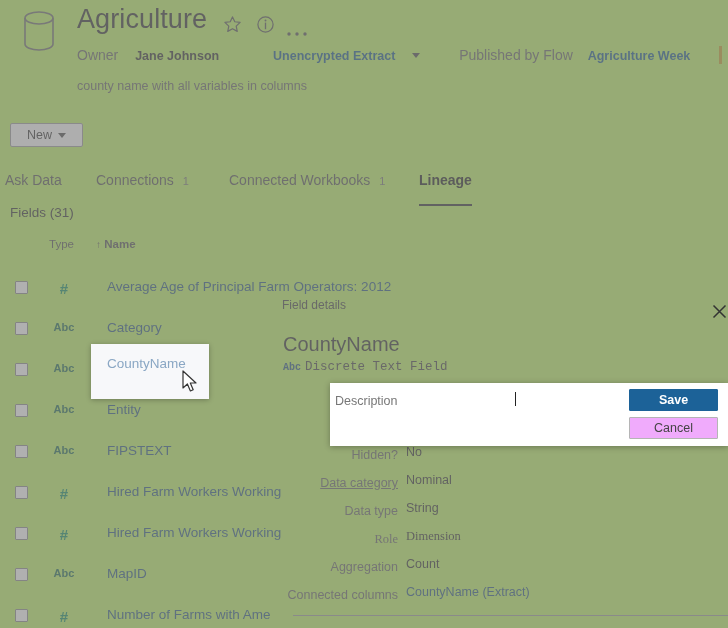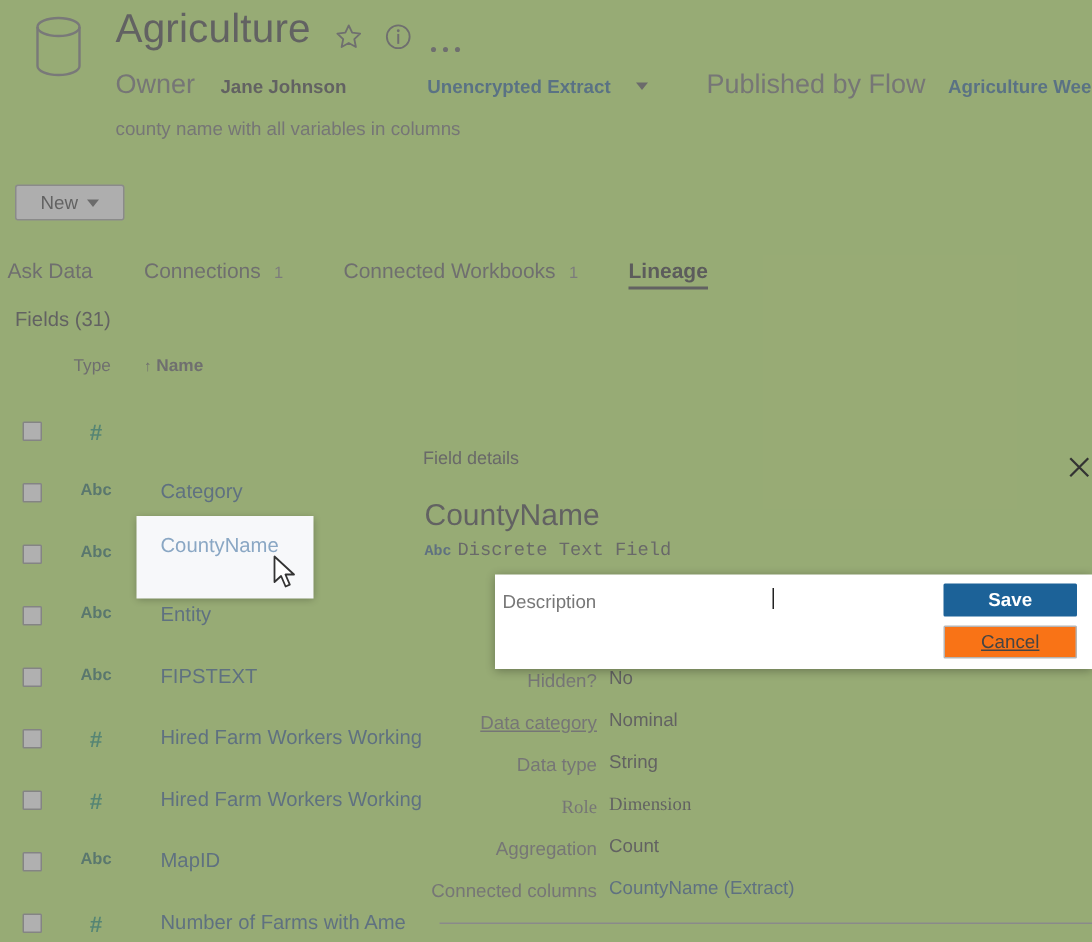--- a/index.html
+++ b/index.html
@@ -35,21 +35,21 @@
     position: absolute; left: 77px; top: 4px;
     font-size: 27px; color: #333333; font-weight: 400; letter-spacing: .1px;
     white-space: nowrap;
   }
   .hdr-icon { position: absolute; top: 15px; }
   .star-icon { left: 223px; }
   .info-icon { left: 256px; }
   .dots-icon { left: 286px; top: 24px; }
 
   .meta-row { position: absolute; left: 77px; top: 46px; height: 18px; white-space: nowrap; }
-  .meta-lbl { font-size: 18px; color: #666666; }
+  .meta-lbl { font-size: 14px; color: #666666; }
   .meta-val { font-size: 12.5px; color: #333333; font-weight: 600; }
   .meta-link { font-size: 12.5px; color: #1f5e8c; font-weight: 700; }
   .caret { display: inline-block; width: 0; height: 0;
            border-left: 4px solid transparent; border-right: 4px solid transparent;
            border-top: 5px solid #4a4a4a; vertical-align: 2px; }
   .sep-bar { display: inline-block; width: 3px; height: 18px; background: #c8a02a; vertical-align: -4px; }
   .warn-tri { display:inline-block; width:0; height:0;
               border-left:6px solid transparent; border-right:6px solid transparent;
               border-bottom:11px solid #c8a02a; vertical-align:-1px; }
   .desc-line {
@@ -68,21 +68,21 @@
   }
 
   
   .tabs { position: absolute; left: 0; top: 172px; width: 728px; height: 28px; }
   .tab {
     position: absolute; top: 0;
     font-size: 14px; color: #555555; white-space: nowrap;
     padding-bottom: 6px;
   }
   .tab .cnt { font-size: 11px; color: #777777; margin-left: 5px; }
-  .tab.active { color: #222222; font-weight: 700; border-bottom: 2px solid #333333; padding-bottom: 3px; }
+  .tab.active { color: #222222; font-weight: 700; border-bottom: 2px solid #333333; padding-bottom: 16px; }
   #tab0 { left: 5px; }
   #tab1 { left: 96px; }
   #tab2 { left: 229px; }
   #tab3 { left: 419px; }
 
   .fields-count {
     position: absolute; left: 10px; top: 205px;
     font-size: 13.5px; color: #333333;
   }
 
@@ -156,21 +156,21 @@
   .caretbar {
     position: absolute; left: 185px; top: 9px; width: 1px; height: 14px;
     background: #222222;
   }
   .dlg-btn {
     position: absolute; left: 299px; width: 89px; height: 22px;
     font-size: 12.5px; display: flex; align-items: center; justify-content: center;
     border-radius: 1px;
   }
   #save-btn { top: 6px; background: #1c6298; color: #ffffff; font-weight: 700; border: 1px solid #1c6298; }
-  #cancel-btn { top: 34px; background: #f97316; color: #444444; border: 1px solid #b5b5b5; text-decoration: underline; }
+  #cancel-btn { top: 34px; background: #f0abfc; color: #444444; border: 1px solid #b5b5b5; }
 </style>
 </head>
 <body>
 
 <div id="page">
 
   <div class="header">
 
     <div class="ds-icon">
       <svg width="42" height="46" viewBox="0 0 42 46">
@@ -253,20 +253,21 @@
   <div class="col-head ch-type">Type</div>
   <div class="col-head ch-name">
     <span class="arrow">↑</span>
     <span>Name</span>
   </div>
 
   <div id="rows-container">
       <div class="frow" style="top: 270px;">
         <div class="cbx"></div>
         <div class="tchip num">#</div>
+        <div class="fname">Average Age of Principal Farm Operators: 2012</div>
       </div>
       <div class="frow" style="top: 311px;">
         <div class="cbx"></div>
         <div class="tchip ">Abc</div>
         <div class="fname">Category</div>
       </div>
       <div class="frow" style="top: 352px;">
         <div class="cbx"></div>
         <div class="tchip ">Abc</div>
         <div class="fname">CountyName</div>

